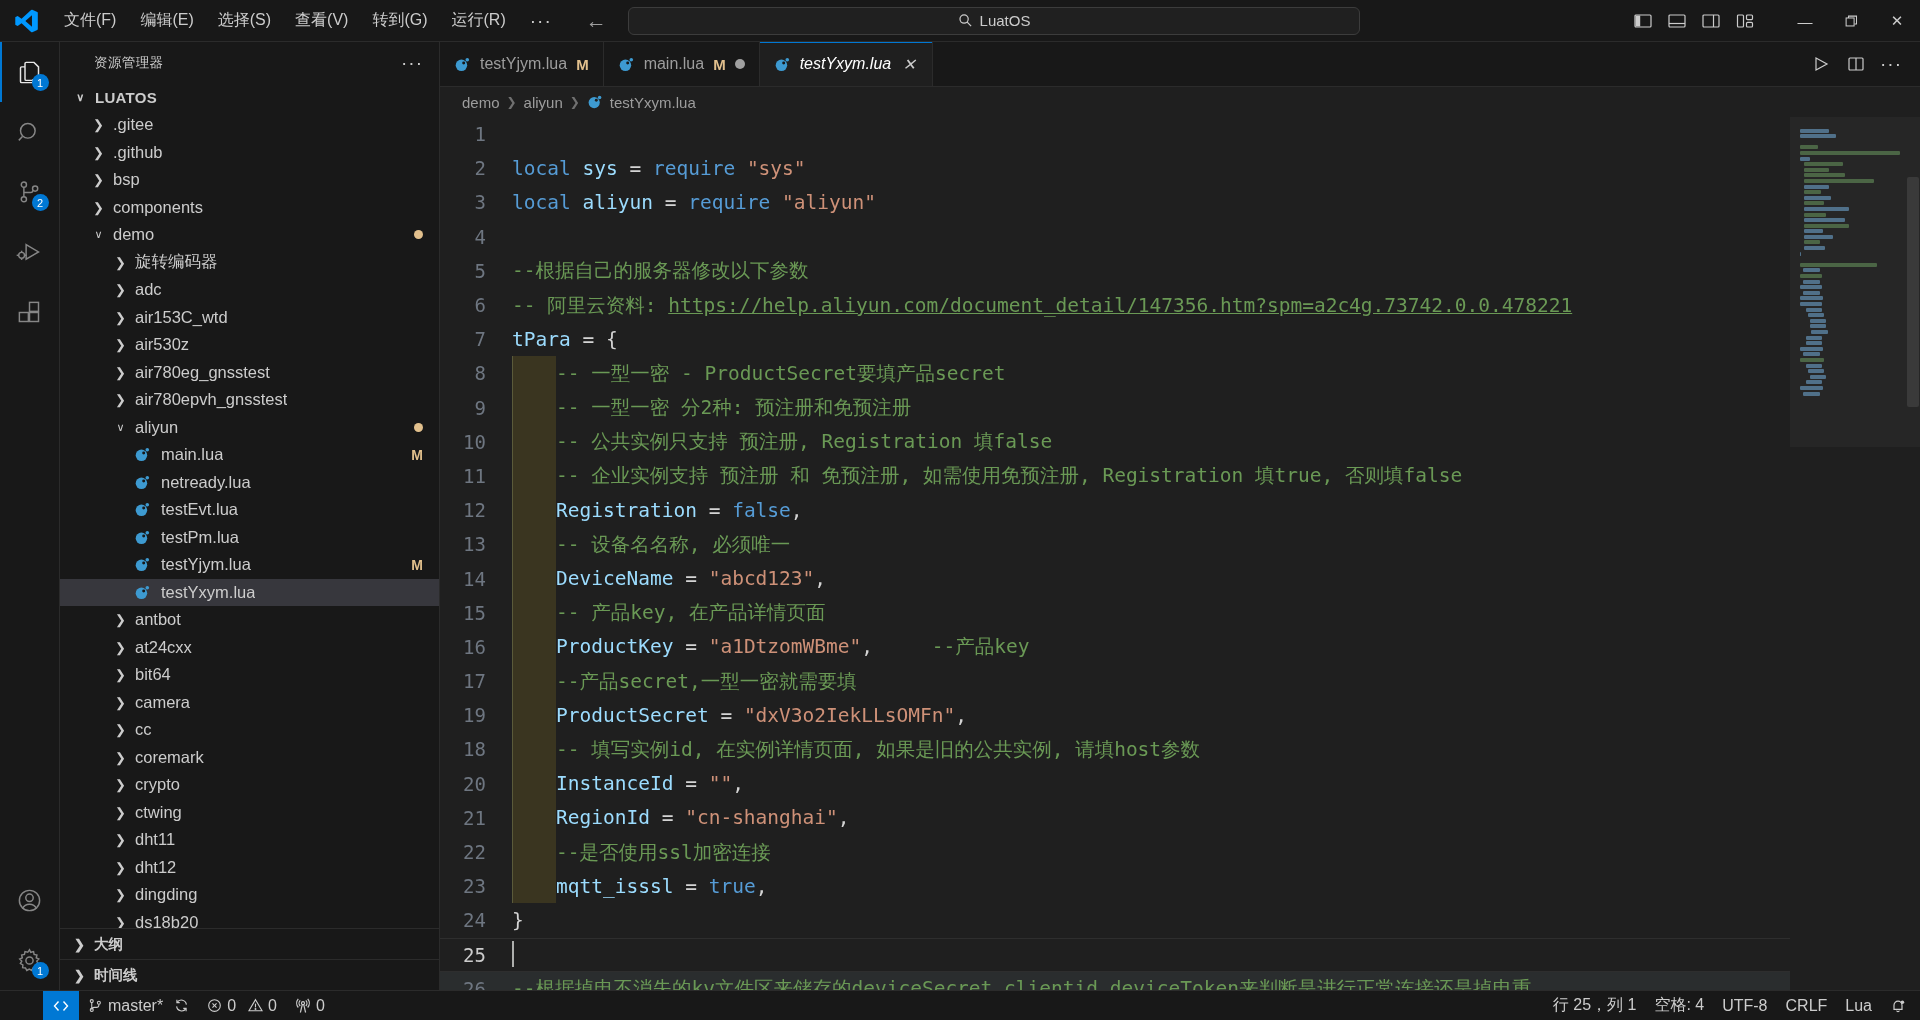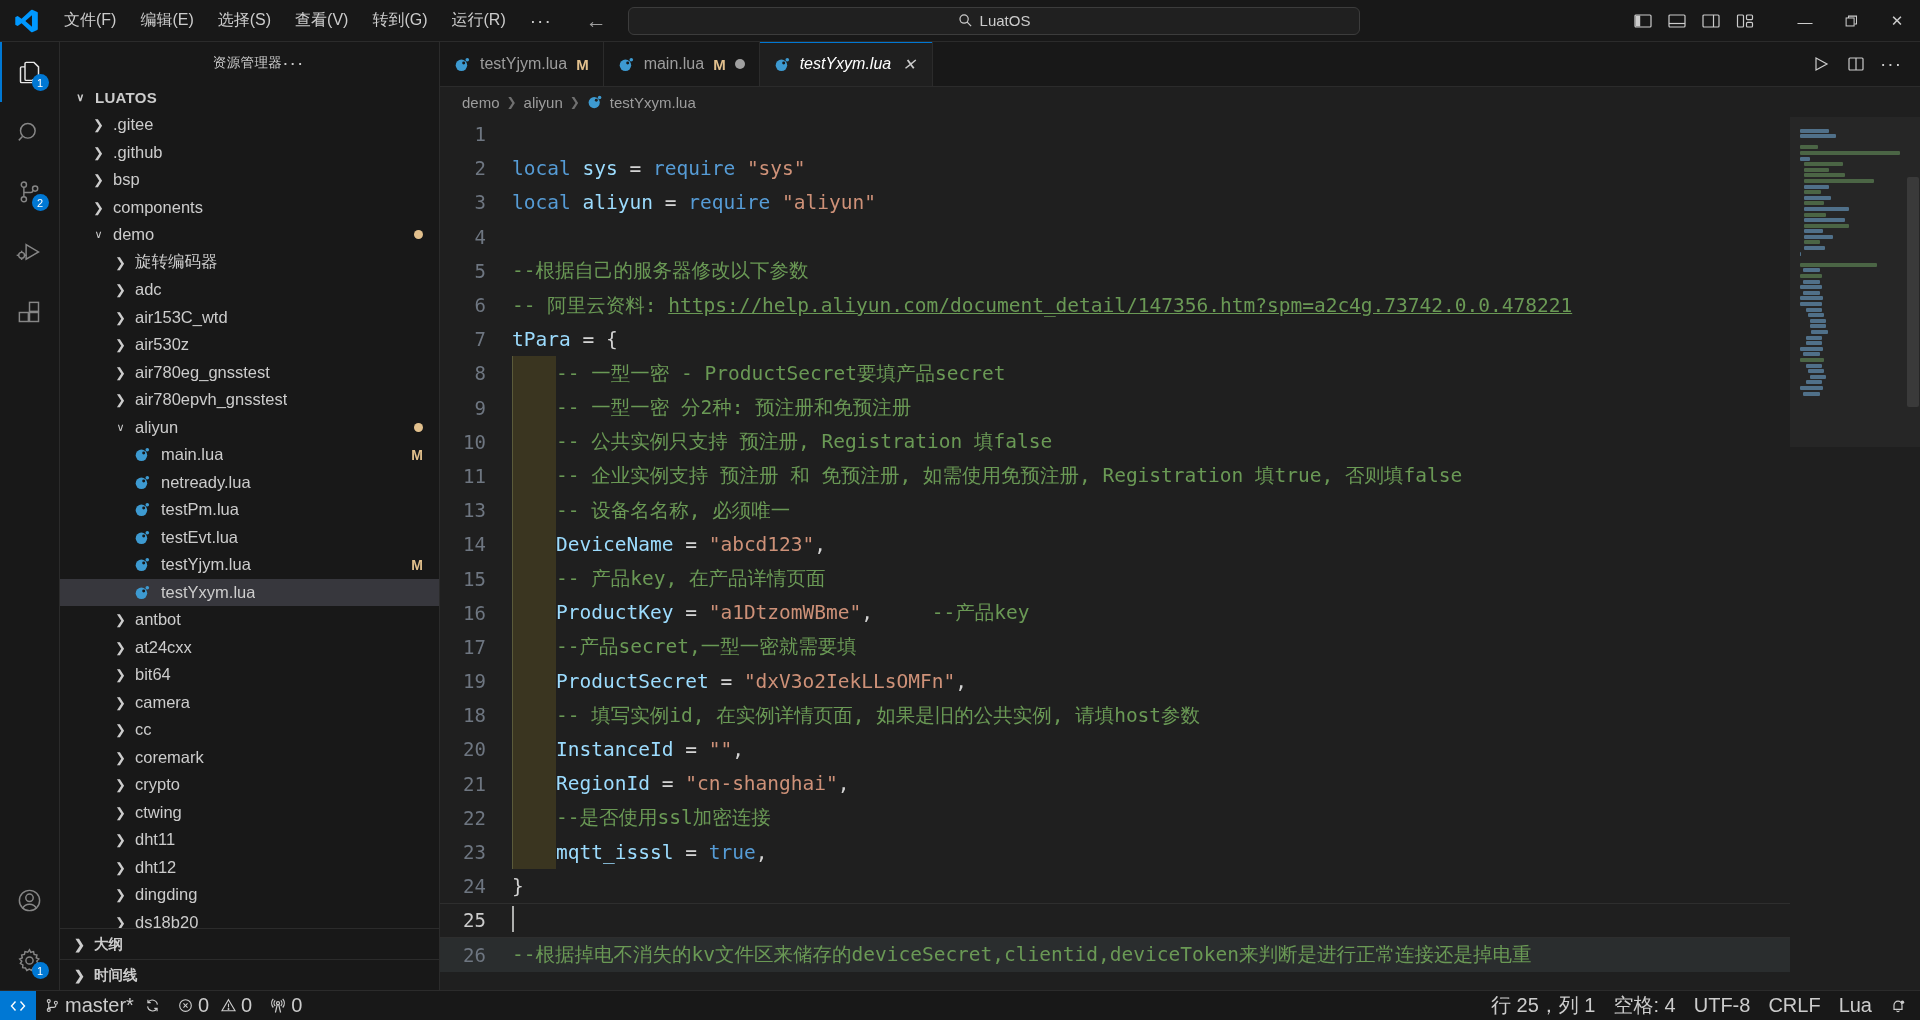--- a/index.html
+++ b/index.html
@@ -68,21 +68,21 @@
     font-family: "Liberation Sans", sans-serif;
   }
   .act-spacer { flex: 1; }
 
   
   .sidebar {
     width: 380px; flex: 0 0 380px; background: #181818;
     display: flex; flex-direction: column; border-right: 1px solid #2b2b2b;
   }
   .sb-header {
-    height: 42px; display: flex; align-items: center; justify-content: center;
+    height: 42px; display: flex; align-items: center; justify-content: space-between;
     padding: 0 16px 0 34px; font-size: 13.5px; color: #cccccc; letter-spacing: .4px;
   }
   .sb-header .dots { font-size: 19px; color: #cccccc; letter-spacing: 1px; }
   .tree { flex: 1 1 auto; overflow: hidden; font-size: 16.5px; }
   .trow {
     height: 27.5px; display: flex; align-items: center; gap: 6px;
     white-space: nowrap; color: #cccccc; position: relative;
   }
   .trow.selected { background: #37373d; }
   .trow.root { font-weight: bold; font-size: 15px; letter-spacing: .3px; }
@@ -162,21 +162,21 @@
   .mm-slider { position:absolute; left:0; right:0; top:0; height: 330px; background: rgba(255,255,255,0.035);}
   .scrollbar-v {
     position: absolute; right: 0; top: 0; width: 14px; bottom: 0;
   }
   .scroll-thumb { position: absolute; right: 1px; top: 60px; width: 12px; height: 230px;
     background: rgba(121,121,121,0.25); border-radius: 2px; }
 
   
   .statusbar {
     height: 30px; flex: 0 0 30px; background: #181818; display: flex; align-items: center;
-    font-size: 20px; color: #cccccc; border-top: 1px solid #2b2b2b;
+    font-size: 16px; color: #cccccc; border-top: 1px solid #2b2b2b; padding-left: 43px;
   }
   .sb-remote {
     background: #0078d4; color: #fff; height: 30px; display: flex; align-items: center;
     padding: 0 10px; gap: 5px;
   }
   .sb-item { display: flex; align-items: center; gap: 5px; padding: 0 9px; height: 30px; }
   .sb-right { margin-left: auto; display: flex; align-items: center; }
   svg { display: block; }
 </style>
 </head>
@@ -423,32 +423,32 @@
           </div>
           <div class="trow">
             <span class="indent" style="width: 68px;"></span>
             <span class="lua-icon">
               <svg width="17" height="17" viewBox="0 0 16 16">
                 <circle cx="7.0" cy="8.8" r="5.4" fill="#3d9ad1"></circle>
                 <circle cx="9.1" cy="6.5" r="1.4" fill="#181818"></circle>
                 <circle cx="12.5" cy="3.5" r="1.7" fill="#3d9ad1"></circle>
               </svg>
             </span>
+            <span class="tname lua" style="padding-left: 4px;">testEvt.lua</span>
+          </div>
+          <div class="trow">
+            <span class="indent" style="width: 68px;"></span>
+            <span class="lua-icon">
+              <svg width="17" height="17" viewBox="0 0 16 16">
+                <circle cx="7.0" cy="8.8" r="5.4" fill="#3d9ad1"></circle>
+                <circle cx="9.1" cy="6.5" r="1.4" fill="#181818"></circle>
+                <circle cx="12.5" cy="3.5" r="1.7" fill="#3d9ad1"></circle>
+              </svg>
+            </span>
             <span class="tname lua" style="padding-left: 4px;">testPm.lua</span>
-          </div>
-          <div class="trow">
-            <span class="indent" style="width: 68px;"></span>
-            <span class="lua-icon">
-              <svg width="17" height="17" viewBox="0 0 16 16">
-                <circle cx="7.0" cy="8.8" r="5.4" fill="#3d9ad1"></circle>
-                <circle cx="9.1" cy="6.5" r="1.4" fill="#181818"></circle>
-                <circle cx="12.5" cy="3.5" r="1.7" fill="#3d9ad1"></circle>
-              </svg>
-            </span>
-            <span class="tname lua" style="padding-left: 4px;">testEvt.lua</span>
           </div>
           <div class="trow">
             <span class="indent" style="width: 68px;"></span>
             <span class="lua-icon">
               <svg width="17" height="17" viewBox="0 0 16 16">
                 <circle cx="7.0" cy="8.8" r="5.4" fill="#3d9ad1"></circle>
                 <circle cx="9.1" cy="6.5" r="1.4" fill="#181818"></circle>
                 <circle cx="12.5" cy="3.5" r="1.7" fill="#3d9ad1"></circle>
               </svg>
             </span>
@@ -615,20 +615,21 @@
               <div class="crow"><span class="ln">2</span><span class="ctext"><span class="kw">local</span> <span class="id">sys</span> <span class="op">=</span> <span class="kw">require</span> <span class="str">"sys"</span></span></div>
               <div class="crow"><span class="ln">3</span><span class="ctext"><span class="kw">local</span> <span class="id">aliyun</span> <span class="op">=</span> <span class="kw">require</span> <span class="str">"aliyun"</span></span></div>
               <div class="crow"><span class="ln">4</span><span class="ctext"></span></div>
               <div class="crow"><span class="ln">5</span><span class="ctext"><span class="cm">--根据自己的服务器修改以下参数</span></span></div>
               <div class="crow"><span class="ln">6</span><span class="ctext"><span class="cm">-- 阿里云资料: </span><span class="lnk">https://help.aliyun.com/document_detail/147356.htm?spm=a2c4g.73742.0.0.478221</span><span class="cm"></span></span></div>
               <div class="crow"><span class="ln">7</span><span class="ctext"><span class="id">tPara</span> <span class="op">=</span> <span class="op">{</span></span></div>
               <div class="crow"><span class="ln">8</span><span class="indent-block hl"></span><span class="ctext"><span class="cm">-- 一型一密 - ProductSecret要填产品secret</span></span></div>
               <div class="crow"><span class="ln">9</span><span class="indent-block hl"></span><span class="ctext"><span class="cm">-- 一型一密 分2种: 预注册和免预注册</span></span></div>
               <div class="crow"><span class="ln">10</span><span class="indent-block hl"></span><span class="ctext"><span class="cm">-- 公共实例只支持 预注册, Registration 填false</span></span></div>
               <div class="crow"><span class="ln">11</span><span class="indent-block hl"></span><span class="ctext"><span class="cm">-- 企业实例支持 预注册 和 免预注册, 如需使用免预注册, Registration 填true, 否则填false</span></span></div>
+              <div class="crow"><span class="ln">12</span><span class="indent-block hl"></span><span class="ctext"><span class="id">Registration</span> <span class="op">=</span> <span class="kw">false</span><span class="op">,</span></span></div>
               <div class="crow"><span class="ln">13</span><span class="indent-block hl"></span><span class="ctext"><span class="cm">-- 设备名名称, 必须唯一</span></span></div>
               <div class="crow"><span class="ln">14</span><span class="indent-block hl"></span><span class="ctext"><span class="id">DeviceName</span> <span class="op">=</span> <span class="str">"abcd123"</span><span class="op">,</span></span></div>
               <div class="crow"><span class="ln">15</span><span class="indent-block hl"></span><span class="ctext"><span class="cm">-- 产品key, 在产品详情页面</span></span></div>
               <div class="crow"><span class="ln">16</span><span class="indent-block hl"></span><span class="ctext"><span class="id">ProductKey</span> <span class="op">=</span> <span class="str">"a1DtzomWBme"</span><span class="op">,</span>     <span class="cm">--产品key</span></span></div>
               <div class="crow"><span class="ln">17</span><span class="indent-block hl"></span><span class="ctext"><span class="cm">--产品secret,一型一密就需要填</span></span></div>
               <div class="crow"><span class="ln">19</span><span class="indent-block hl"></span><span class="ctext"><span class="id">ProductSecret</span> <span class="op">=</span> <span class="str">"dxV3o2IekLLsOMFn"</span><span class="op">,</span></span></div>
               <div class="crow"><span class="ln">18</span><span class="indent-block hl"></span><span class="ctext"><span class="cm">-- 填写实例id, 在实例详情页面, 如果是旧的公共实例, 请填host参数</span></span></div>
               <div class="crow"><span class="ln">20</span><span class="indent-block hl"></span><span class="ctext"><span class="id">InstanceId</span> <span class="op">=</span> <span class="str">""</span><span class="op">,</span></span></div>
               <div class="crow"><span class="ln">21</span><span class="indent-block hl"></span><span class="ctext"><span class="id">RegionId</span> <span class="op">=</span> <span class="str">"cn-shanghai"</span><span class="op">,</span></span></div>
               <div class="crow"><span class="ln">22</span><span class="indent-block hl"></span><span class="ctext"><span class="cm">--是否使用ssl加密连接</span></span></div>

